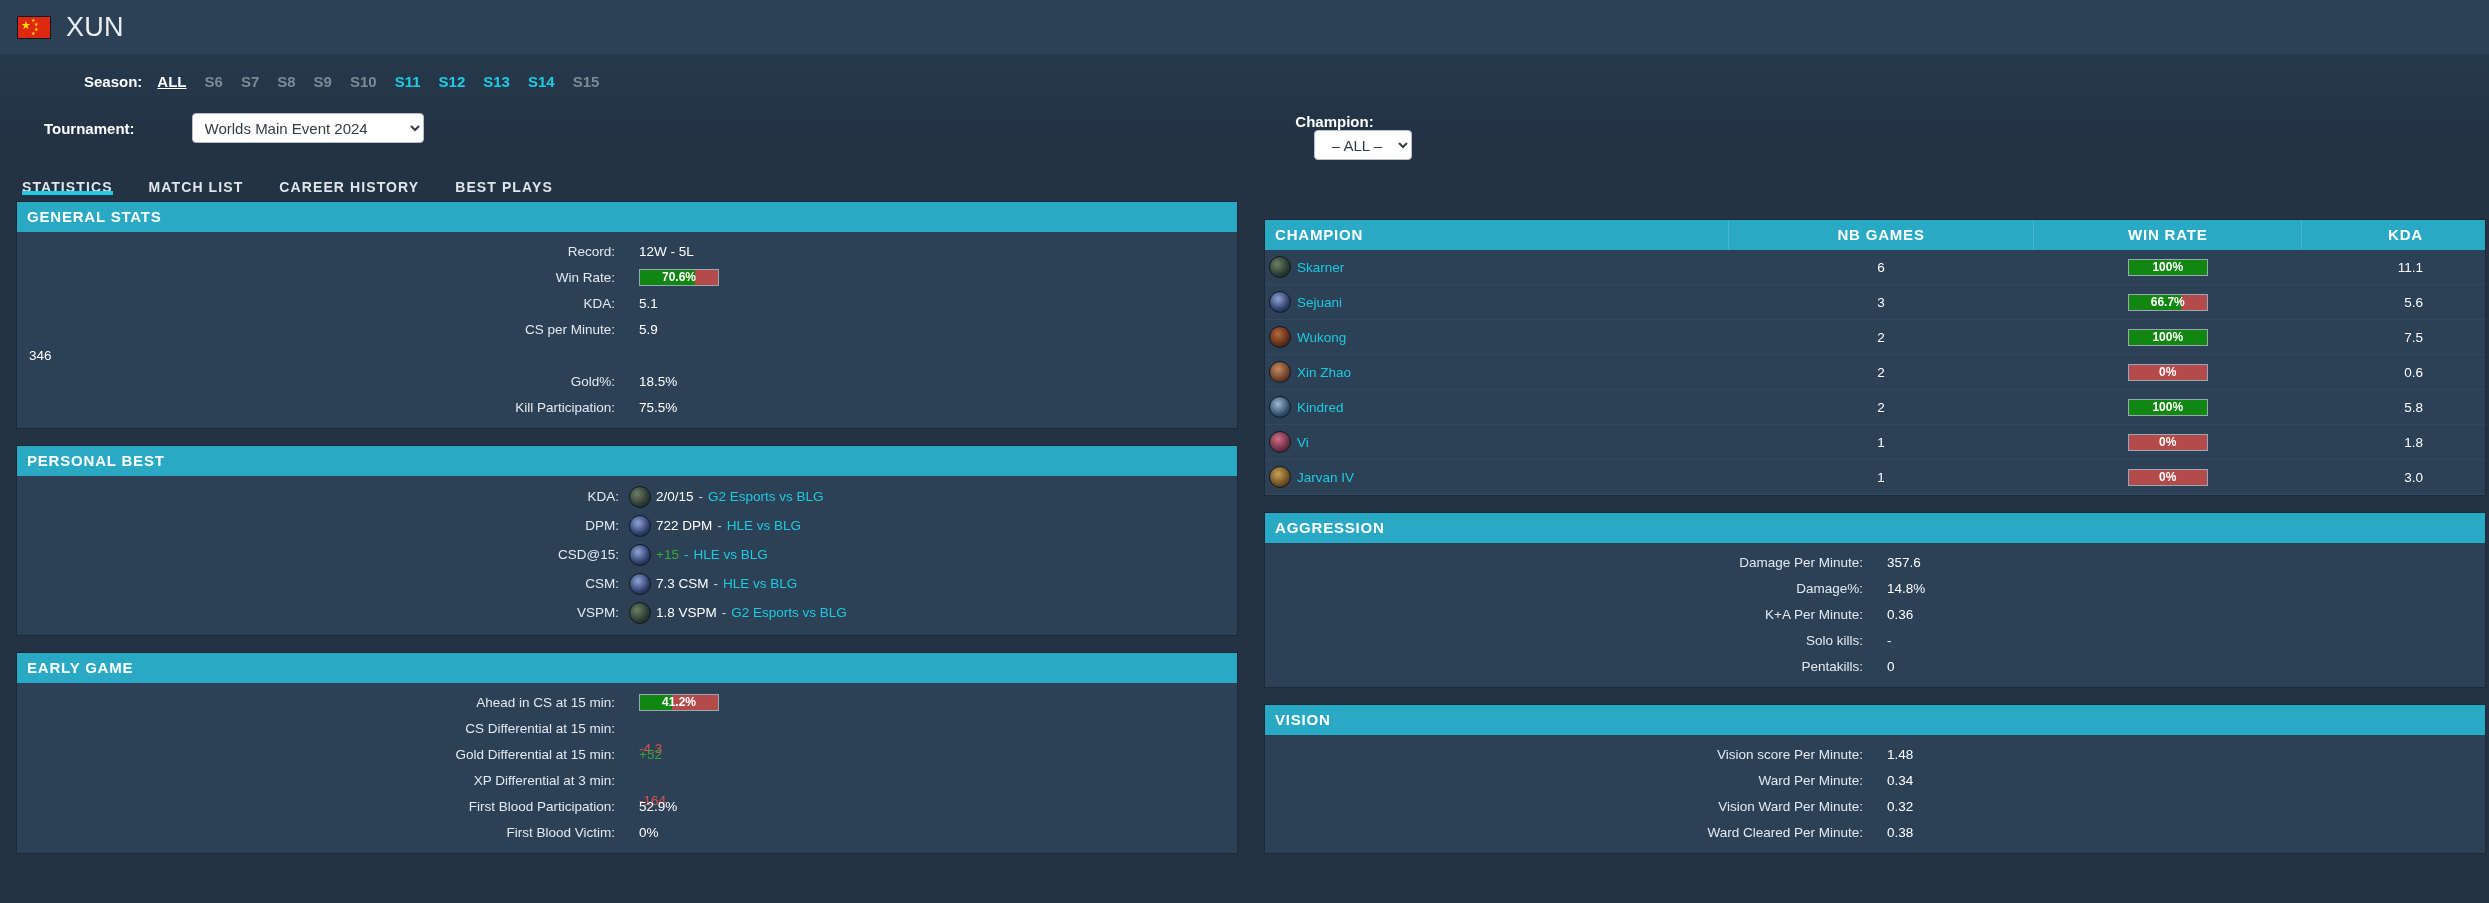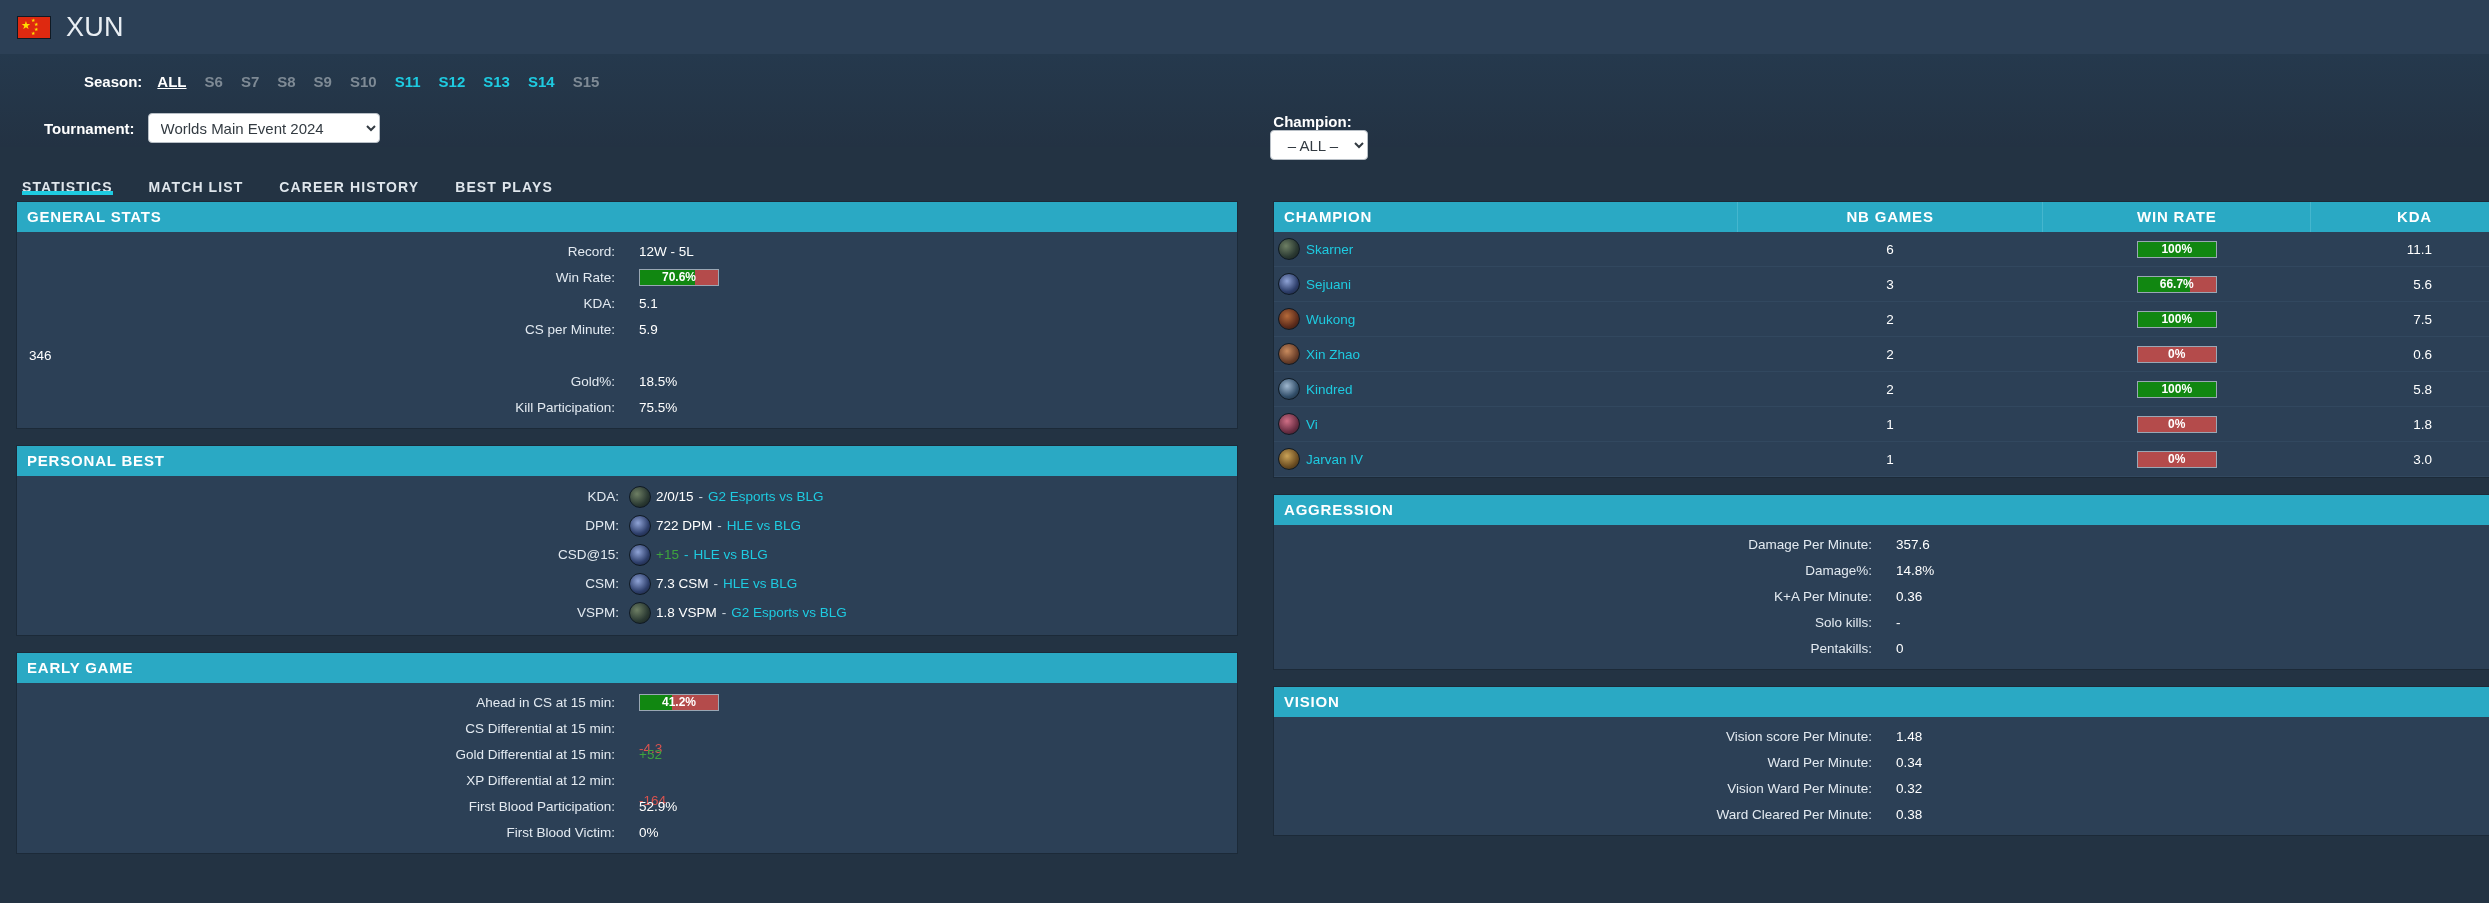--- a/index.html
+++ b/index.html
@@ -69,20 +69,21 @@
   #tour-label { color:#ffffff; font-weight:bold; margin-right: 13px; }
   select.combo {
     background: #ffffff;
     color: #333b42;
     border: 1px solid #b8bfc6;
     border-radius: 4px;
     height: 30px;
     font-size: 15px;
     font-family: "Liberation Sans", sans-serif;
     padding: 0 8px;
+    margin-left: 44px;
   }
   #tour-select { width: 232px; }
   #champ-group {
     position: absolute; left: 1270px; top: 23px;
     display:flex; align-items:center;flex-direction:column;
   }
   #champ-label { color:#ffffff; font-weight:bold; margin-right:13px; font-size:15px; }
   #champ-select { width: 98px; text-align:center; }
 
   
@@ -105,22 +106,22 @@
   .tab.active::after {
     content:"";
     position:absolute; left:0; right:0; bottom:0;
     height: 4px; background:#1ecbe1;
   }
 
   
   #main {
     display:flex;
     padding: 6px 16px 0 16px;
-    gap: 35px;
-    align-items: flex-start;
+    gap: 26px;
+    align-items: flex-end;
   }
   #col-left { width: 1222px; flex:none; }
   #col-right { width: 1222px; flex:none; }
 
   .panel {
     background: #2c4056;
     border: 1px solid #1c2a38;
     margin-bottom: 16px;
   }
   .panel-head {
@@ -386,21 +387,21 @@
         </div>
         <div class="stat-row">
           <div class="stat-label">CS Differential at 15 min:</div>
           <div class="stat-value neg">-4.3</div>
         </div>
         <div class="stat-row">
           <div class="stat-label">Gold Differential at 15 min:</div>
           <div class="stat-value pos">+52</div>
         </div>
         <div class="stat-row">
-          <div class="stat-label">XP Differential at 12 min:</div>
+          <div class="stat-label">XP Differential at 3 min:</div>
           <div class="stat-value neg">-164</div>
         </div>
         <div class="stat-row">
           <div class="stat-label">First Blood Participation:</div>
           <div class="stat-value">52.9%</div>
         </div>
         <div class="stat-row">
           <div class="stat-label">First Blood Victim:</div>
           <div class="stat-value">0%</div>
         </div>

